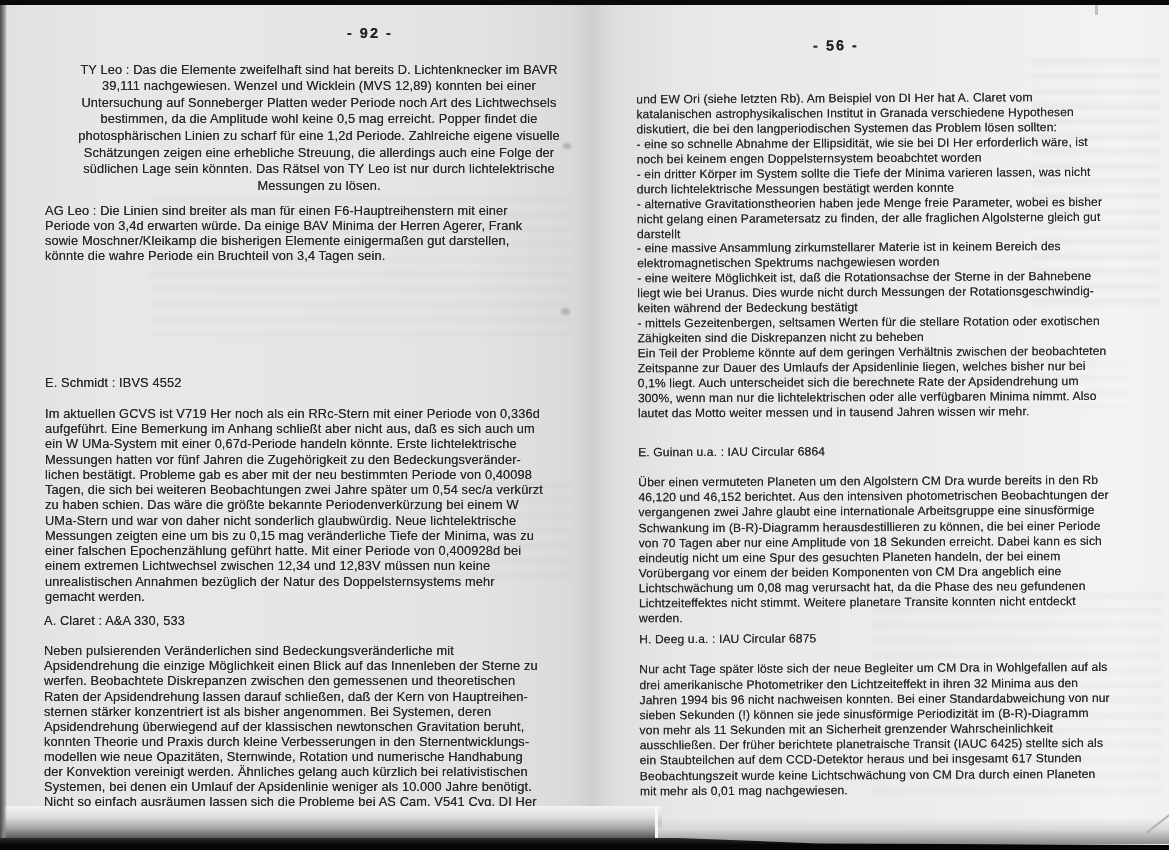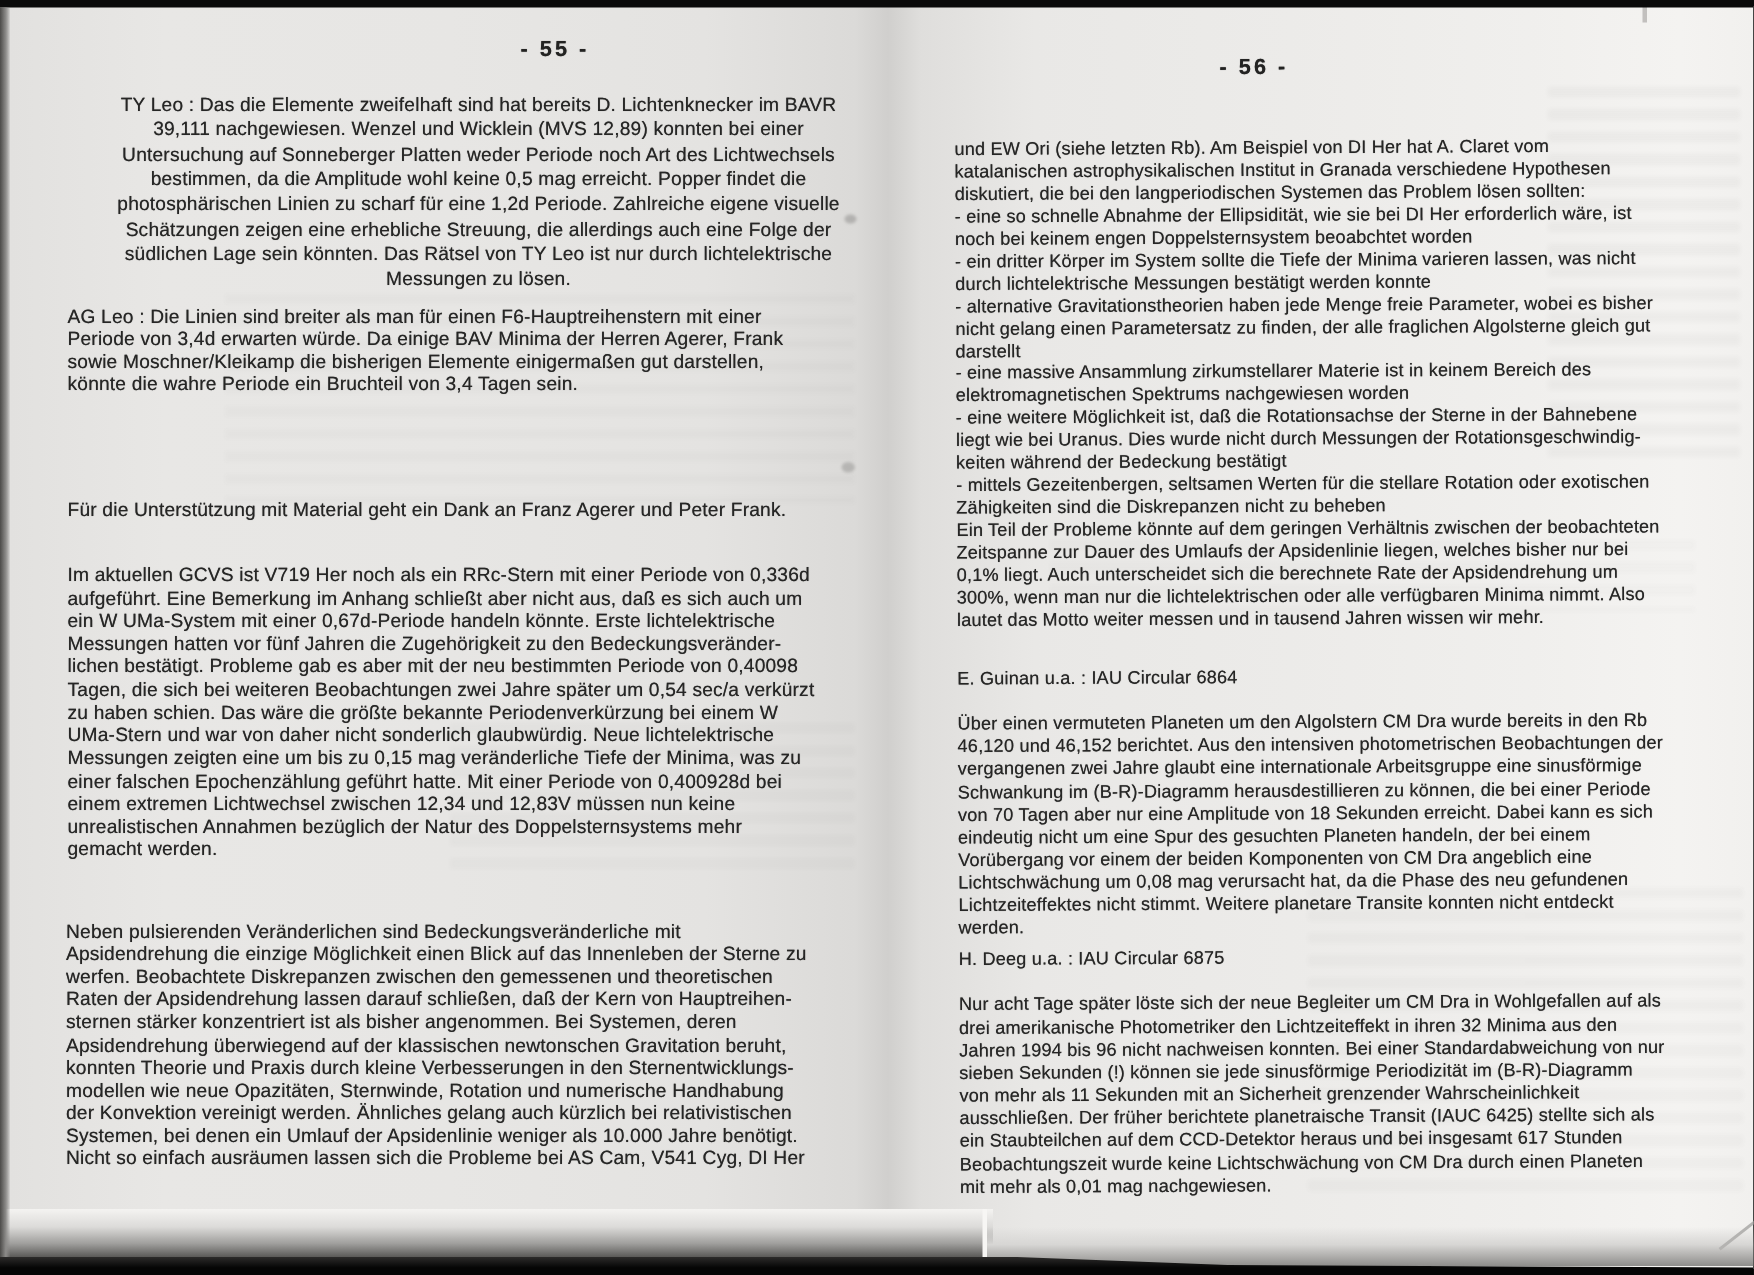--- a/index.html
+++ b/index.html
@@ -90,62 +90,61 @@
 
 <div class="paper"></div>
 
 <div class="ghost g1"></div>
 <div class="ghost g2"></div>
 <div class="ghost g3"></div>
 <div class="ghost g4"></div>
 <div class="ghost g5"></div>
 
 <div class="page page-left">
-  <div class="pagenum pn-left">- 55 -</div>
+  <div class="pagenum pn-left">- 92 -</div>
 
   <div class="sec pl-s0">
     <p class="para">TY Leo : Das die Elemente zweifelhaft sind hat bereits D. Lichtenknecker im BAVR
 39,111 nachgewiesen. Wenzel und Wicklein (MVS 12,89) konnten bei einer
 Untersuchung auf Sonneberger Platten weder Periode noch Art des Lichtwechsels
 bestimmen, da die Amplitude wohl keine 0,5 mag erreicht. Popper findet die
 photosphärischen Linien zu scharf für eine 1,2d Periode. Zahlreiche eigene visuelle
 Schätzungen zeigen eine erhebliche Streuung, die allerdings auch eine Folge der
 südlichen Lage sein könnten. Das Rätsel von TY Leo ist nur durch lichtelektrische
 Messungen zu lösen.</p>
   </div>
 
   <div class="sec pl-s1">
     <p class="para">AG Leo : Die Linien sind breiter als man für einen F6-Hauptreihenstern mit einer
 Periode von 3,4d erwarten würde. Da einige BAV Minima der Herren Agerer, Frank
 sowie Moschner/Kleikamp die bisherigen Elemente einigermaßen gut darstellen,
 könnte die wahre Periode ein Bruchteil von 3,4 Tagen sein.</p>
   </div>
 
 
-  <div class="sec pl-s3">
-    <p class="para">Für die Unterstützung mit Material geht ein Dank an Franz Agerer und Peter Frank.</p>
-  </div>
 
   <div class="sec pl-s4">
+    <div class="sec-heading">E. Schmidt : IBVS 4552</div>
     <p class="para">Im aktuellen GCVS ist V719 Her noch als ein RRc-Stern mit einer Periode von 0,336d
 aufgeführt. Eine Bemerkung im Anhang schließt aber nicht aus, daß es sich auch um
 ein W UMa-System mit einer 0,67d-Periode handeln könnte. Erste lichtelektrische
 Messungen hatten vor fünf Jahren die Zugehörigkeit zu den Bedeckungsveränder-
 lichen bestätigt. Probleme gab es aber mit der neu bestimmten Periode von 0,40098
 Tagen, die sich bei weiteren Beobachtungen zwei Jahre später um 0,54 sec/a verkürzt
 zu haben schien. Das wäre die größte bekannte Periodenverkürzung bei einem W
 UMa-Stern und war von daher nicht sonderlich glaubwürdig. Neue lichtelektrische
 Messungen zeigten eine um bis zu 0,15 mag veränderliche Tiefe der Minima, was zu
 einer falschen Epochenzählung geführt hatte. Mit einer Periode von 0,400928d bei
 einem extremen Lichtwechsel zwischen 12,34 und 12,83V müssen nun keine
 unrealistischen Annahmen bezüglich der Natur des Doppelsternsystems mehr
 gemacht werden.</p>
   </div>
 
   <div class="sec pl-s5">
+    <div class="sec-heading">A. Claret : A&amp;A 330, 533</div>
     <p class="para">Neben pulsierenden Veränderlichen sind Bedeckungsveränderliche mit
 Apsidendrehung die einzige Möglichkeit einen Blick auf das Innenleben der Sterne zu
 werfen. Beobachtete Diskrepanzen zwischen den gemessenen und theoretischen
 Raten der Apsidendrehung lassen darauf schließen, daß der Kern von Hauptreihen-
 sternen stärker konzentriert ist als bisher angenommen. Bei Systemen, deren
 Apsidendrehung überwiegend auf der klassischen newtonschen Gravitation beruht,
 konnten Theorie und Praxis durch kleine Verbesserungen in den Sternentwicklungs-
 modellen wie neue Opazitäten, Sternwinde, Rotation und numerische Handhabung
 der Konvektion vereinigt werden. Ähnliches gelang auch kürzlich bei relativistischen
 Systemen, bei denen ein Umlauf der Apsidenlinie weniger als 10.000 Jahre benötigt.

